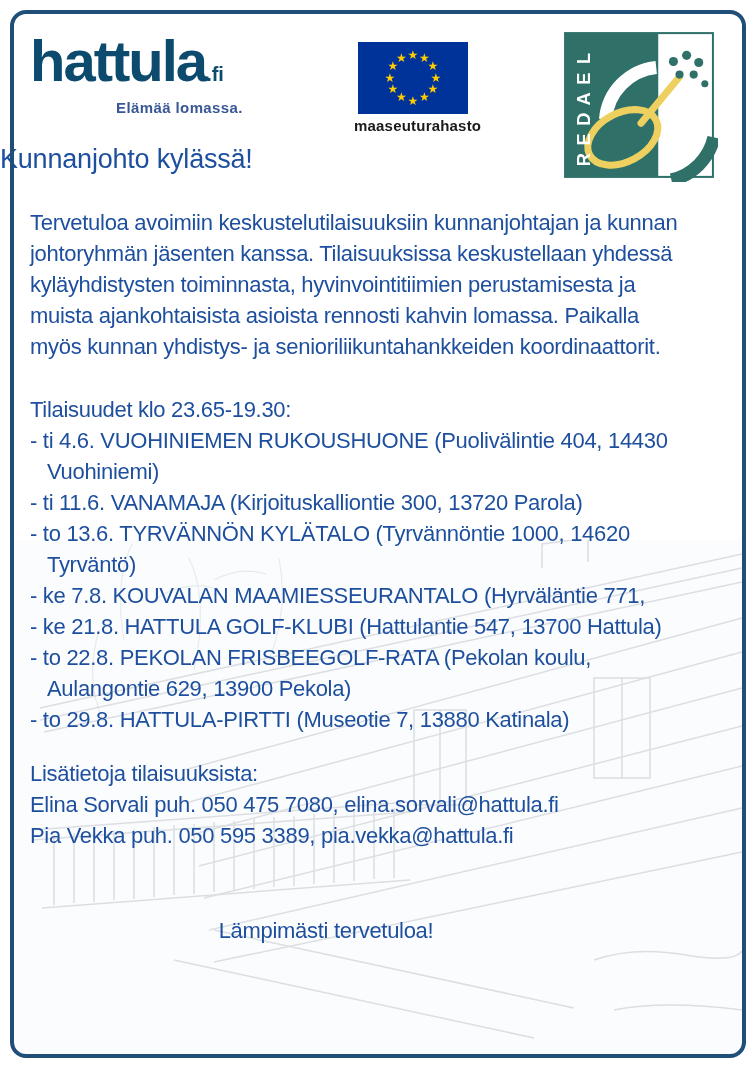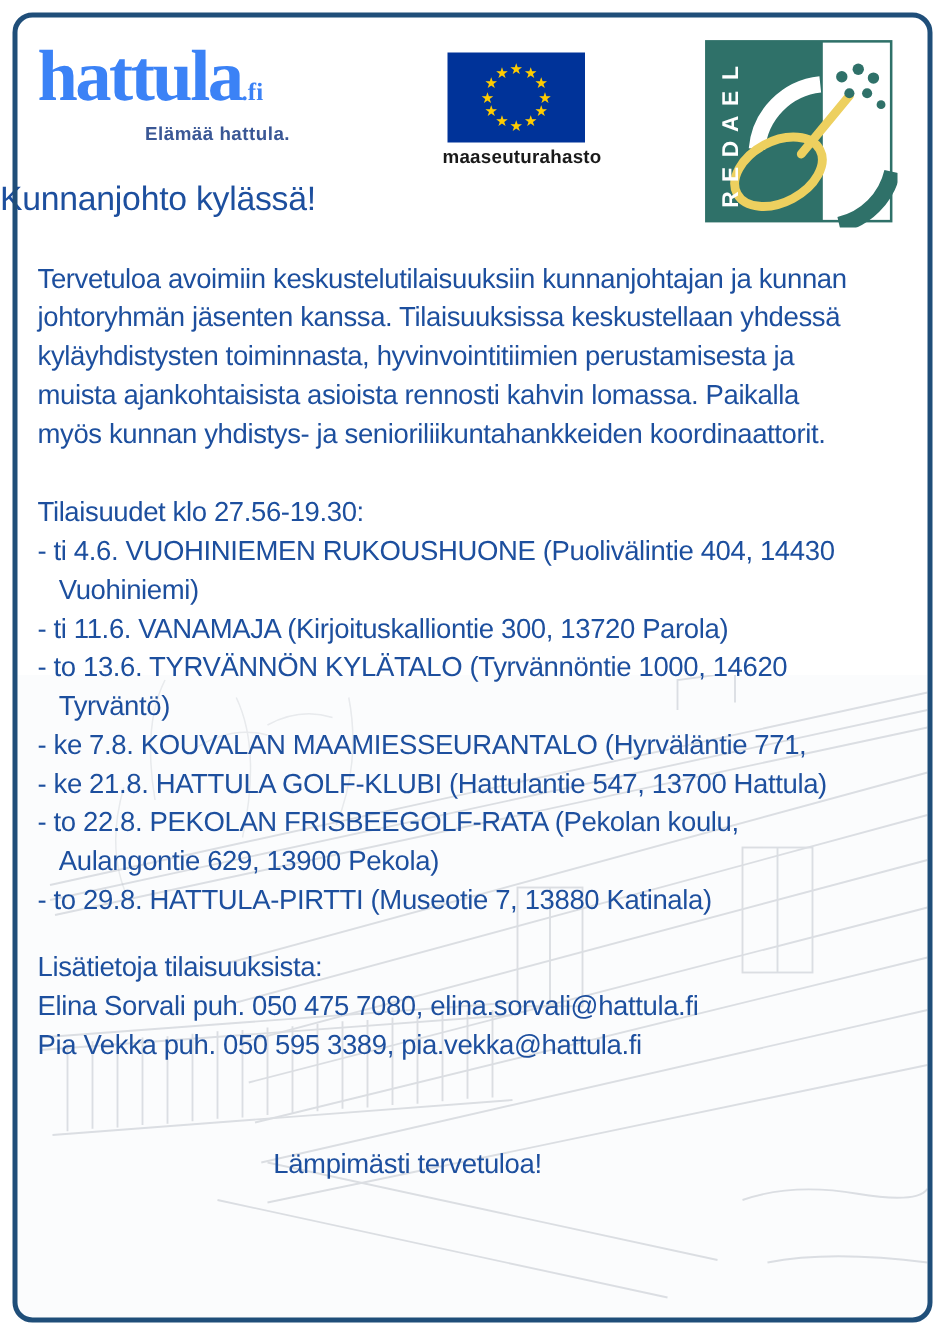--- a/index.html
+++ b/index.html
@@ -16,22 +16,22 @@
   }
   .sketch {
     position:absolute; left:14px; top:540px; width:728px; height:516px;
     z-index:1;
   }
   .content { position:absolute; inset:0; z-index:3; color:#1d4f9e; }
 
   
   .hattula { position:absolute; left:30px; top:28px; }
   .hattula-word {
-    font-family:Liberation Serif, serif; font-weight:800;
-    font-size:58px; line-height:1.15; color:#3b82f6; letter-spacing:-2px;
+    font-family:Liberation Sans, sans-serif; font-weight:800;
+    font-size:58px; line-height:1.15; color:#0c4a6e; letter-spacing:-2px;
   }
   .hattula-fi { font-size:20px; font-weight:700; letter-spacing:0px; }
   .hattula-tag {
     font-size:15px; font-weight:700; color:#3a5795;
     margin:4px 0 0 86px; letter-spacing:0.4px;
   }
   .eu-block { position:absolute; left:354px; top:42px; width:118px; text-align:center; }
   .eu-flag { position:relative; width:110px; height:72px; margin:0 auto; background:#003399; }
   .eu-flag .star {
     position:absolute; width:12px; height:12px; line-height:12px;
@@ -103,21 +103,21 @@
 </svg>
 
 <div class="page-border"></div>
 
 <div class="content">
 
   <div class="hattula">
     <div class="hattula-word">
       <span>hattula</span><span class="hattula-fi">.fi</span>
     </div>
-    <div class="hattula-tag">Elämää hattula.</div>
+    <div class="hattula-tag">Elämää lomassa.</div>
   </div>
 
   <div class="eu-block">
     <div class="eu-flag">
       <span class="star" style="left:49px; top:6.5px">★</span>
       <span class="star" style="left:60.5px; top:9.6px">★</span>
       <span class="star" style="left:69px; top:18px">★</span>
       <span class="star" style="left:72px; top:29.5px">★</span>
       <span class="star" style="left:69px; top:41px">★</span>
       <span class="star" style="left:60.5px; top:49.4px">★</span>
@@ -166,21 +166,21 @@
 
   <div class="para">
     <div class="textline">Tervetuloa avoimiin keskustelutilaisuuksiin kunnanjohtajan ja kunnan</div>
     <div class="textline">johtoryhmän jäsenten kanssa. Tilaisuuksissa keskustellaan yhdessä</div>
     <div class="textline">kyläyhdistysten toiminnasta, hyvinvointitiimien perustamisesta ja</div>
     <div class="textline">muista ajankohtaisista asioista rennosti kahvin lomassa. Paikalla</div>
     <div class="textline">myös kunnan yhdistys- ja senioriliikuntahankkeiden koordinaattorit.</div>
   </div>
 
   <div class="events">
-    <div class="textline">Tilaisuudet klo 27.56-19.30:</div>
+    <div class="textline">Tilaisuudet klo 23.65-19.30:</div>
     <div class="textline">- ti 4.6. VUOHINIEMEN RUKOUSHUONE (Puolivälintie 404, 14430</div>
     <div class="textline indent">Vuohiniemi)</div>
     <div class="textline">- ti 11.6. VANAMAJA (Kirjoituskalliontie 300, 13720 Parola)</div>
     <div class="textline">- to 13.6. TYRVÄNNÖN KYLÄTALO (Tyrvännöntie 1000, 14620</div>
     <div class="textline indent">Tyrväntö)</div>
     <div class="textline">- ke 7.8. KOUVALAN MAAMIESSEURANTALO (Hyrväläntie 771,</div>
     <div class="textline">- ke 21.8. HATTULA GOLF-KLUBI (Hattulantie 547, 13700 Hattula)</div>
     <div class="textline">- to 22.8. PEKOLAN FRISBEEGOLF-RATA (Pekolan koulu,</div>
     <div class="textline indent">Aulangontie 629, 13900 Pekola)</div>
     <div class="textline">- to 29.8. HATTULA-PIRTTI (Museotie 7, 13880 Katinala)</div>

